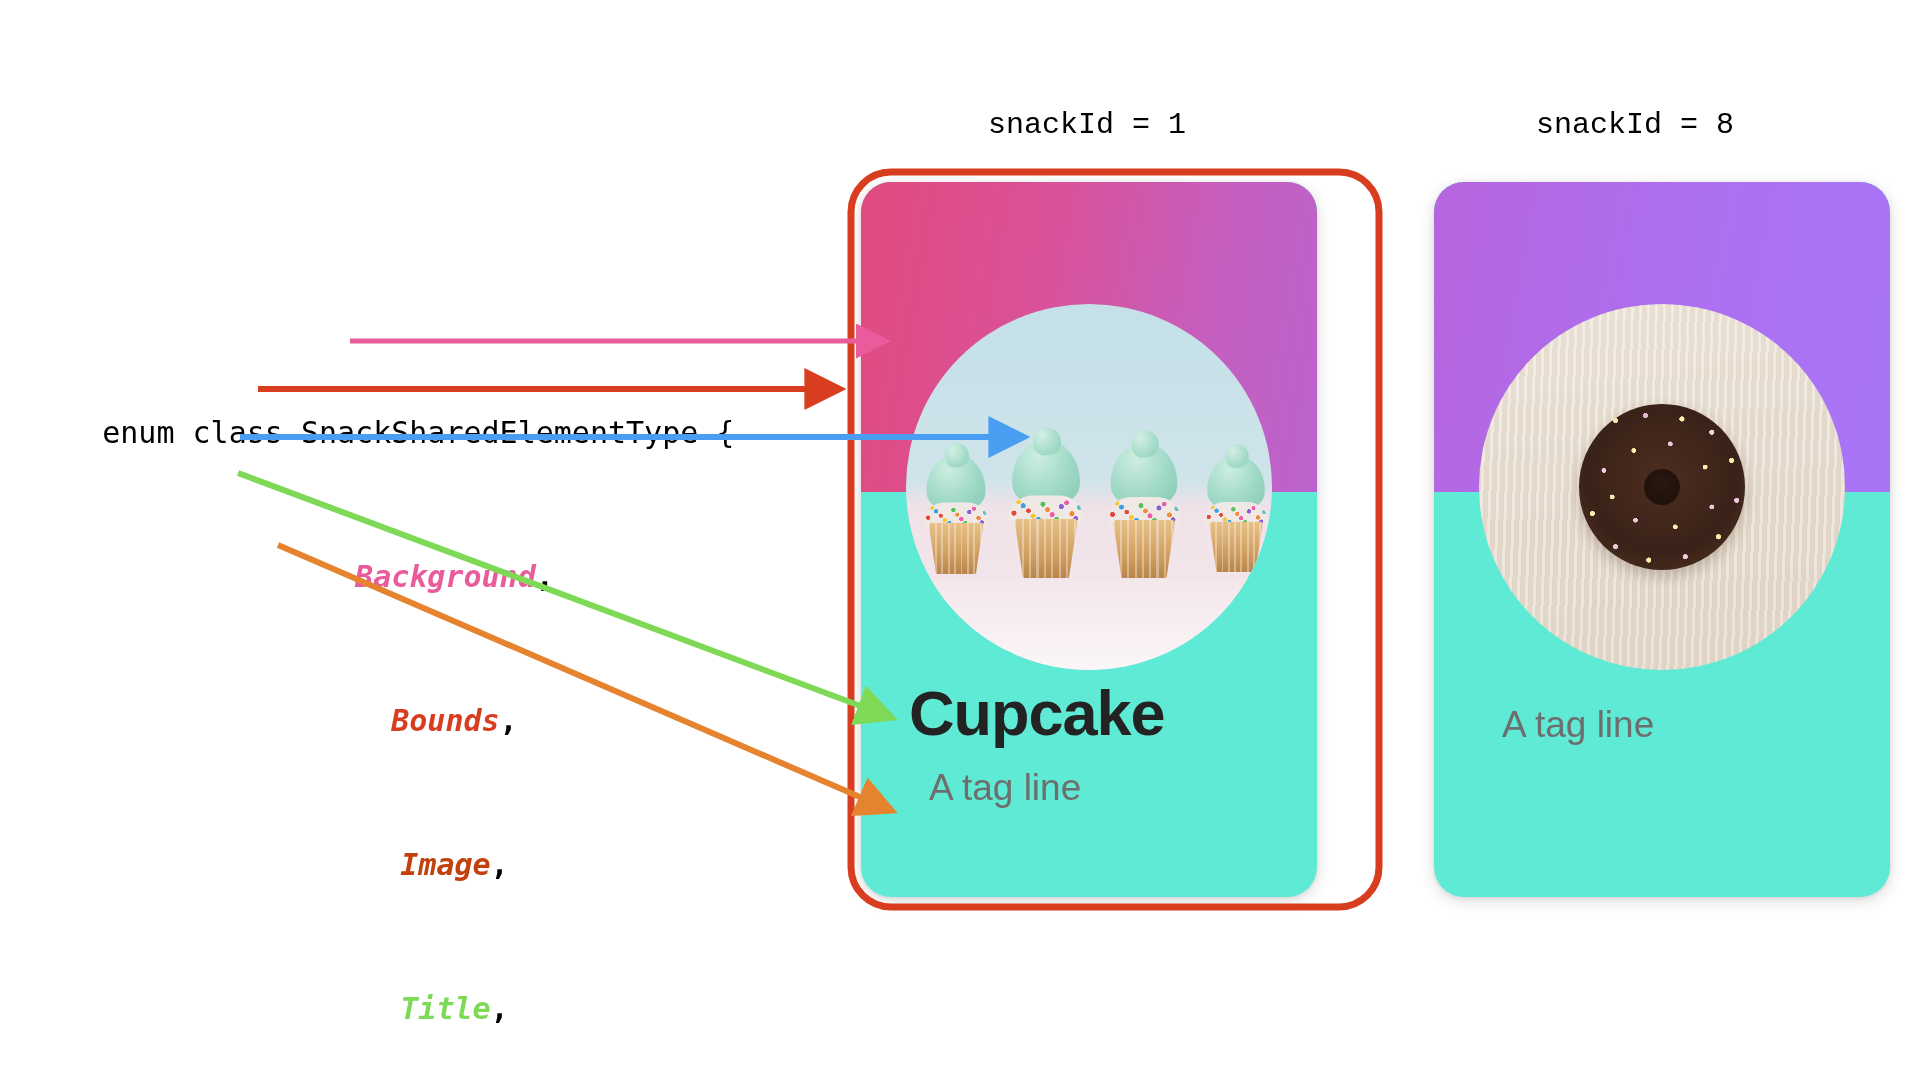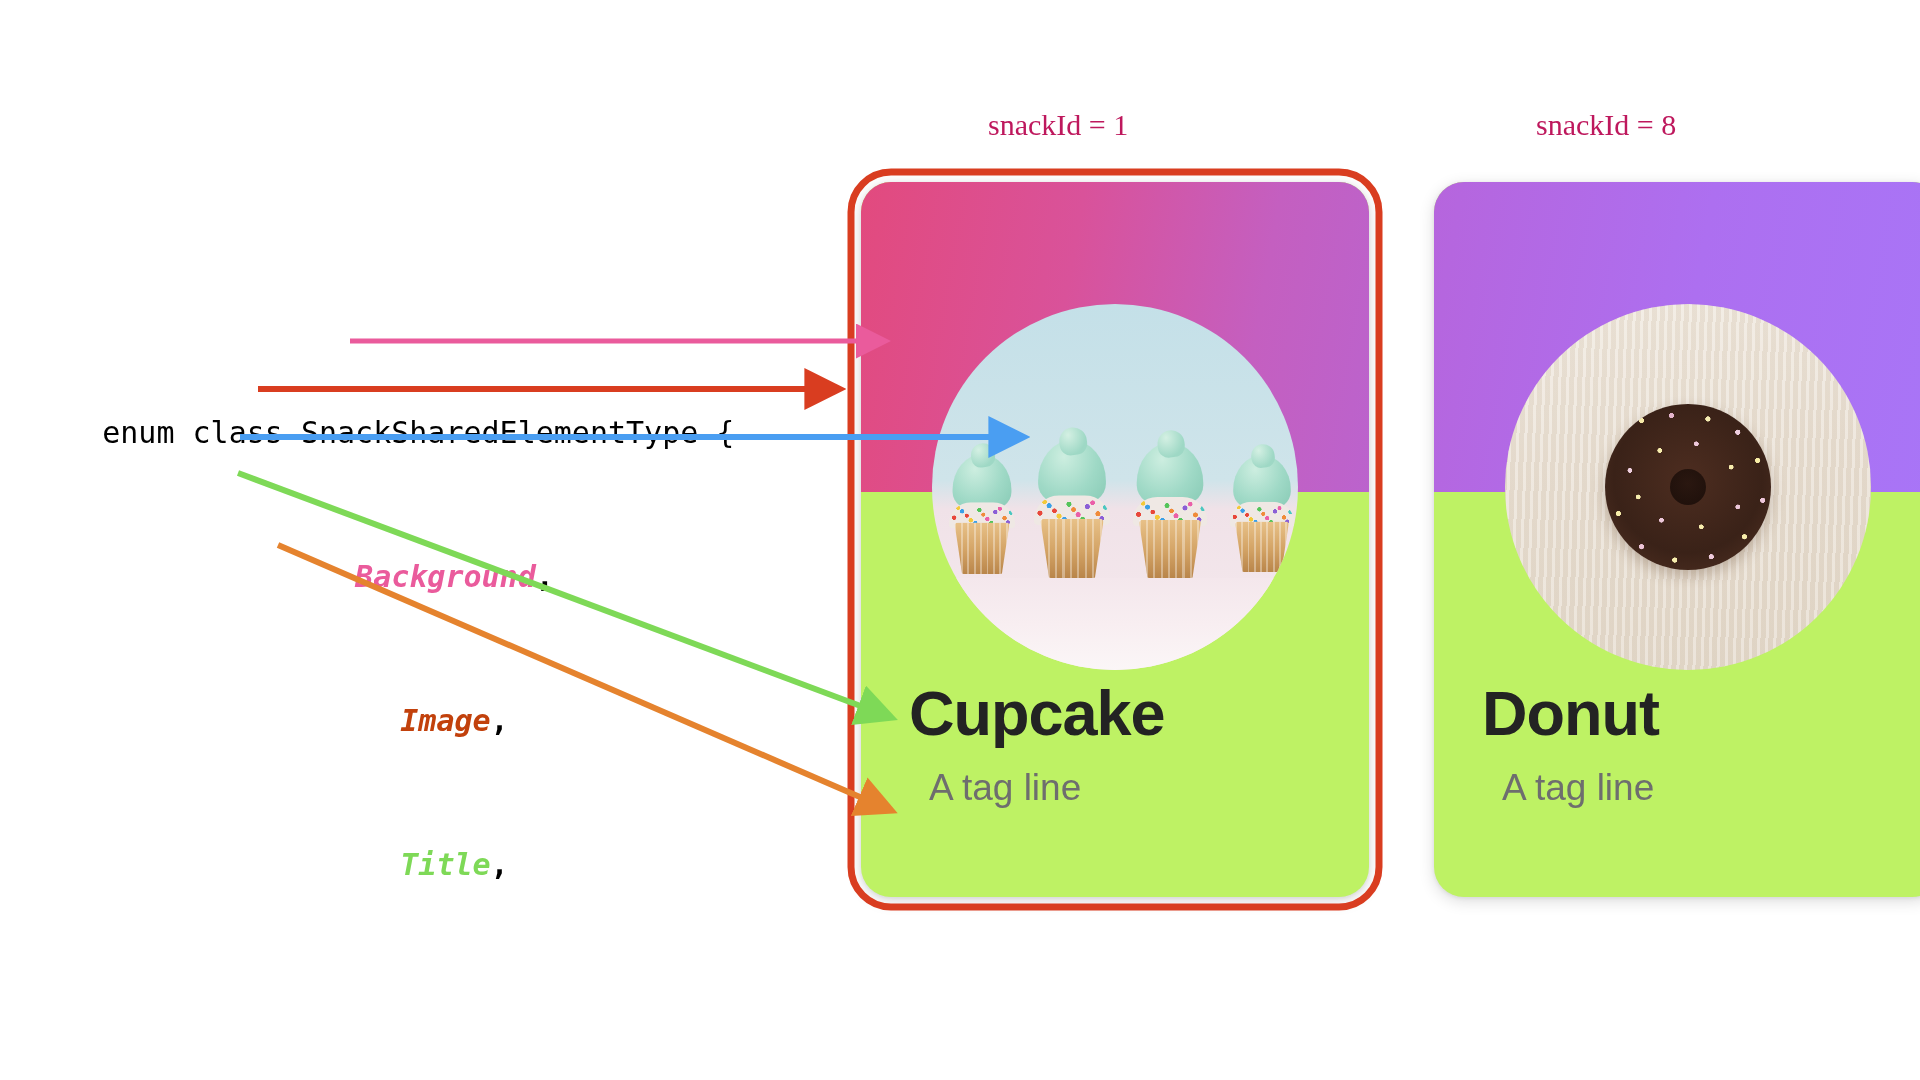--- a/index.html
+++ b/index.html
@@ -28,35 +28,35 @@
     letter-spacing: 0px;
   }
   .code-line { height: 48px; white-space: pre; text-align: center; }
   .kw { color: #000000; }
   .ent { font-style: italic; font-weight: 700; }
   .punct { color: #000000; font-style: normal; font-weight: 700; }
 
   
   .snack-label {
     position: absolute;
-    font-family: Liberation Serif, serif;
+    font-family: Liberation Mono, monospace;
     font-size: 30px;
-    color: #be185d;
+    color: #000000;
     white-space: nowrap;
   }
   #snack-label-1 { left: 988px; top: 108px; }
   #snack-label-2 { left: 1536px; top: 108px; }
 
   
   .card {
     position: absolute;
-    width: 508px;
+    width: 456px;
     height: 715px;
     border-radius: 30px;
-    background: #bef264;
+    background: #5eead4;
     box-shadow: 0 4px 16px rgba(0,0,0,0.14), 0 1px 4px rgba(0,0,0,0.08);
     overflow: hidden;
   }
   #card-1 { left: 861px; top: 182px; }
   #card-2 { left: 1434px; top: 182px; }
 
   .card-hero {
     position: absolute;
     left: 0; top: 0;
     width: 100%;
@@ -234,20 +234,23 @@
 <body>
 
 <div id="code-block">
   <div class="code-line">
     <span class="kw">enum class SnackSharedElementType {</span>
   </div>
   <div class="code-line">
     <span>    </span><span class="ent" style="color:#ea5b9c">Background</span><span class="punct">,</span>
   </div>
   <div class="code-line">
+    <span>    </span><span class="ent" style="color:#d93d20">Bounds</span><span class="punct">,</span>
+  </div>
+  <div class="code-line">
     <span>    </span><span class="ent" style="color:#c2410c">Image</span><span class="punct">,</span>
   </div>
   <div class="code-line">
     <span>    </span><span class="ent" style="color:#7ed957">Title</span><span class="punct">,</span>
   </div>
   
   
   
 </div>
 
@@ -290,21 +293,20 @@
 <div class="card" id="card-2">
   <div class="card-hero"></div>
   <div class="card-image-wrap">
     <div class="photo-donut">
       <div class="donut-ring">
         <div class="donut-hole"></div>
       </div>
     </div>
   </div>
   <div class="card-text">
-    <div class="card-title">Donut</div>
     <div class="card-tagline">A tag line</div>
   </div>
 </div>
 
 <svg id="overlay" viewBox="0 0 1920 1080">
   <defs>
     <marker id="ah-pink" markerWidth="7" markerHeight="7" refX="5.6" refY="3.5" orient="auto" markerUnits="strokeWidth">
       <path d="M0,0 L7,3.5 L0,7 z" fill="#ea5b9c"></path>
     </marker>
     <marker id="ah-red" markerWidth="7" markerHeight="7" refX="5.6" refY="3.5" orient="auto" markerUnits="strokeWidth">

